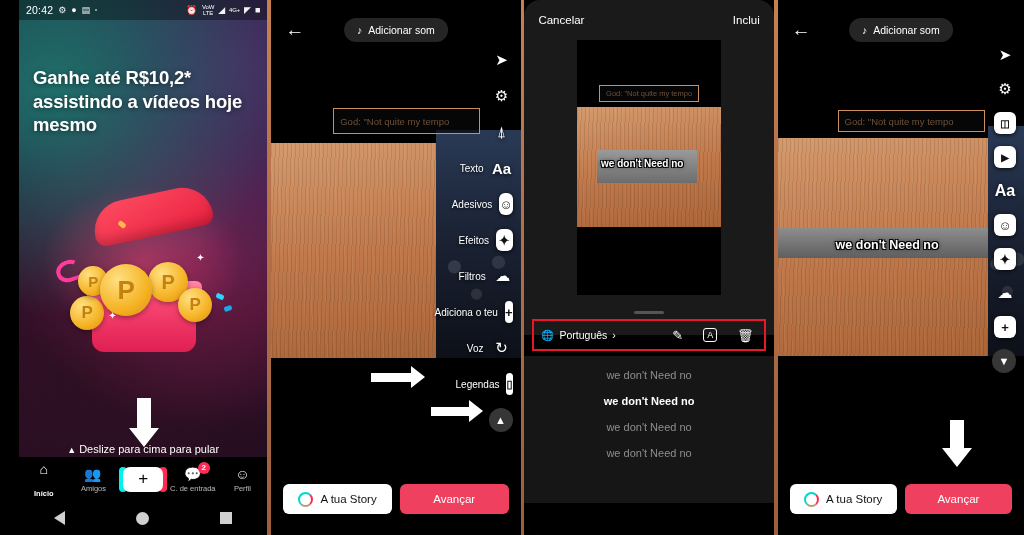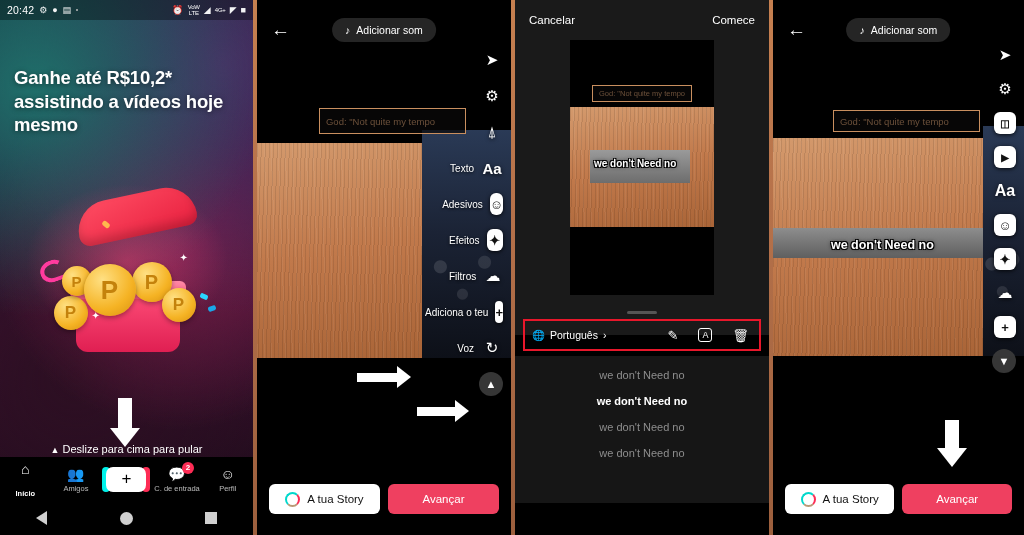--- a/index.html
+++ b/index.html
@@ -2,25 +2,25 @@
 <html><head>
 <meta charset="utf-8">
 <style>
   * { box-sizing: border-box; margin: 0; padding: 0; }
   html, body {
     width: 1024px; height: 535px;
     background: #000;
     font-family: "Liberation Sans", sans-serif;
     overflow: hidden;
   }
-  .screens { display: flex; width: 1024px; height: 535px; }
+  .screens { display: flex; width: 1024px; height: 535px; padding-left: 19px; }
   .panel { position: relative; height: 535px; overflow: hidden; background: #000; }
   .p1 { width: 256px; }
   .p2 { width: 257px; }
-  .p3 { width: 257px; }
+  .p3 { width: 257px; border-radius: 16px; }
   .p4 { width: 254px; }
   .gap { width: 4px; height: 535px; background: linear-gradient(180deg,#c68050,#b5714a 40%,#9c5f3d); }
 
   
   .p1bg {
     position: absolute; inset: 0;
     background:
       radial-gradient(circle at 14% 16%, #1f6f6a 0%, rgba(31,111,106,0) 46%),
       radial-gradient(circle at 88% 12%, #4a2b63 0%, rgba(74,43,99,0) 48%),
       radial-gradient(circle at 70% 45%, #7a1f4a 0%, rgba(122,31,74,0) 55%),
@@ -410,20 +410,24 @@
       </div>
       <div class="rail-item">
         <span class="rail-label">Adiciona o teu</span>
         <span class="rail-ico sq">+</span>
       </div>
       <div class="rail-item">
         <span class="rail-label">Voz</span>
         <span class="rail-ico">↻</span>
       </div>
       <div class="rail-item">
+        <span class="rail-label">Legendas</span>
+        <span class="rail-ico sq" style="font-size:11px;">▯</span>
+      </div>
+      <div class="rail-item">
         <div class="chev-btn">▲</div>
       </div>
     </div>
 
     <div class="arrow-rt arrow-red" style="left:100px; top:366px;">
       <div class="shaft" style="width:40px;"></div>
       <div class="head"></div>
     </div>
     <div class="arrow-rt arrow-red" style="left:160px; top:400px;">
       <div class="shaft" style="width:38px;"></div>
@@ -437,21 +441,21 @@
       </div>
       <div class="next-btn">Avançar</div>
     </div>
   </div>
 
   <div class="gap"></div>
 
   <div class="panel p3">
     <div class="p3-top">
       <span>Cancelar</span>
-      <span>Comece</span>
+      <span>Inclui</span>
     </div>
 
     <div class="p3-stage">
       <div class="p3-video">
         <div class="caption-box" style="left:22px; top:45px; width:100px; height:17px; font-size:7.5px;">
           <span>God: "Not quite my tempo</span>
         </div>
         <div class="wood" style="position:absolute;left:0;top:67px;width:144px;height:120px;"></div>
         <div style="position:absolute;left:20px;top:110px;width:100px;height:33px;background:linear-gradient(180deg,#9a9a9a,#6d6d6d);"></div>
         <div class="sub-overlay" style="left:24px; top:118px; font-size:10px;">we don't Need no</div>

